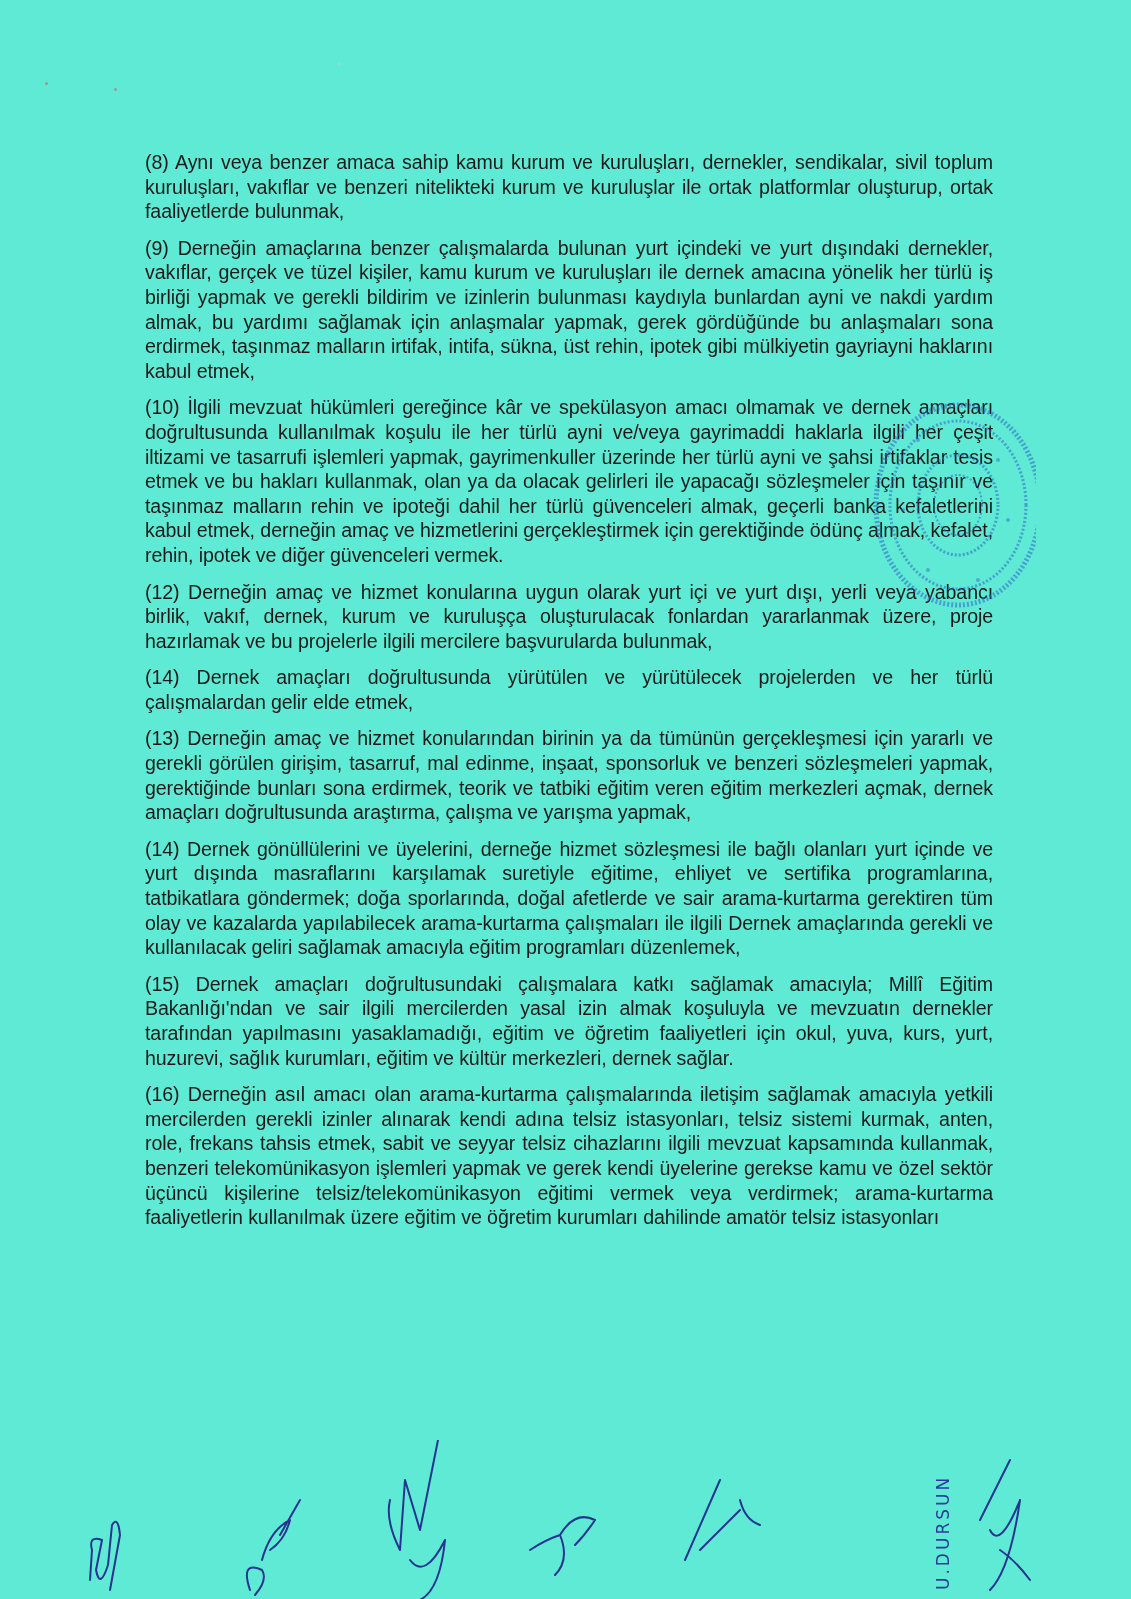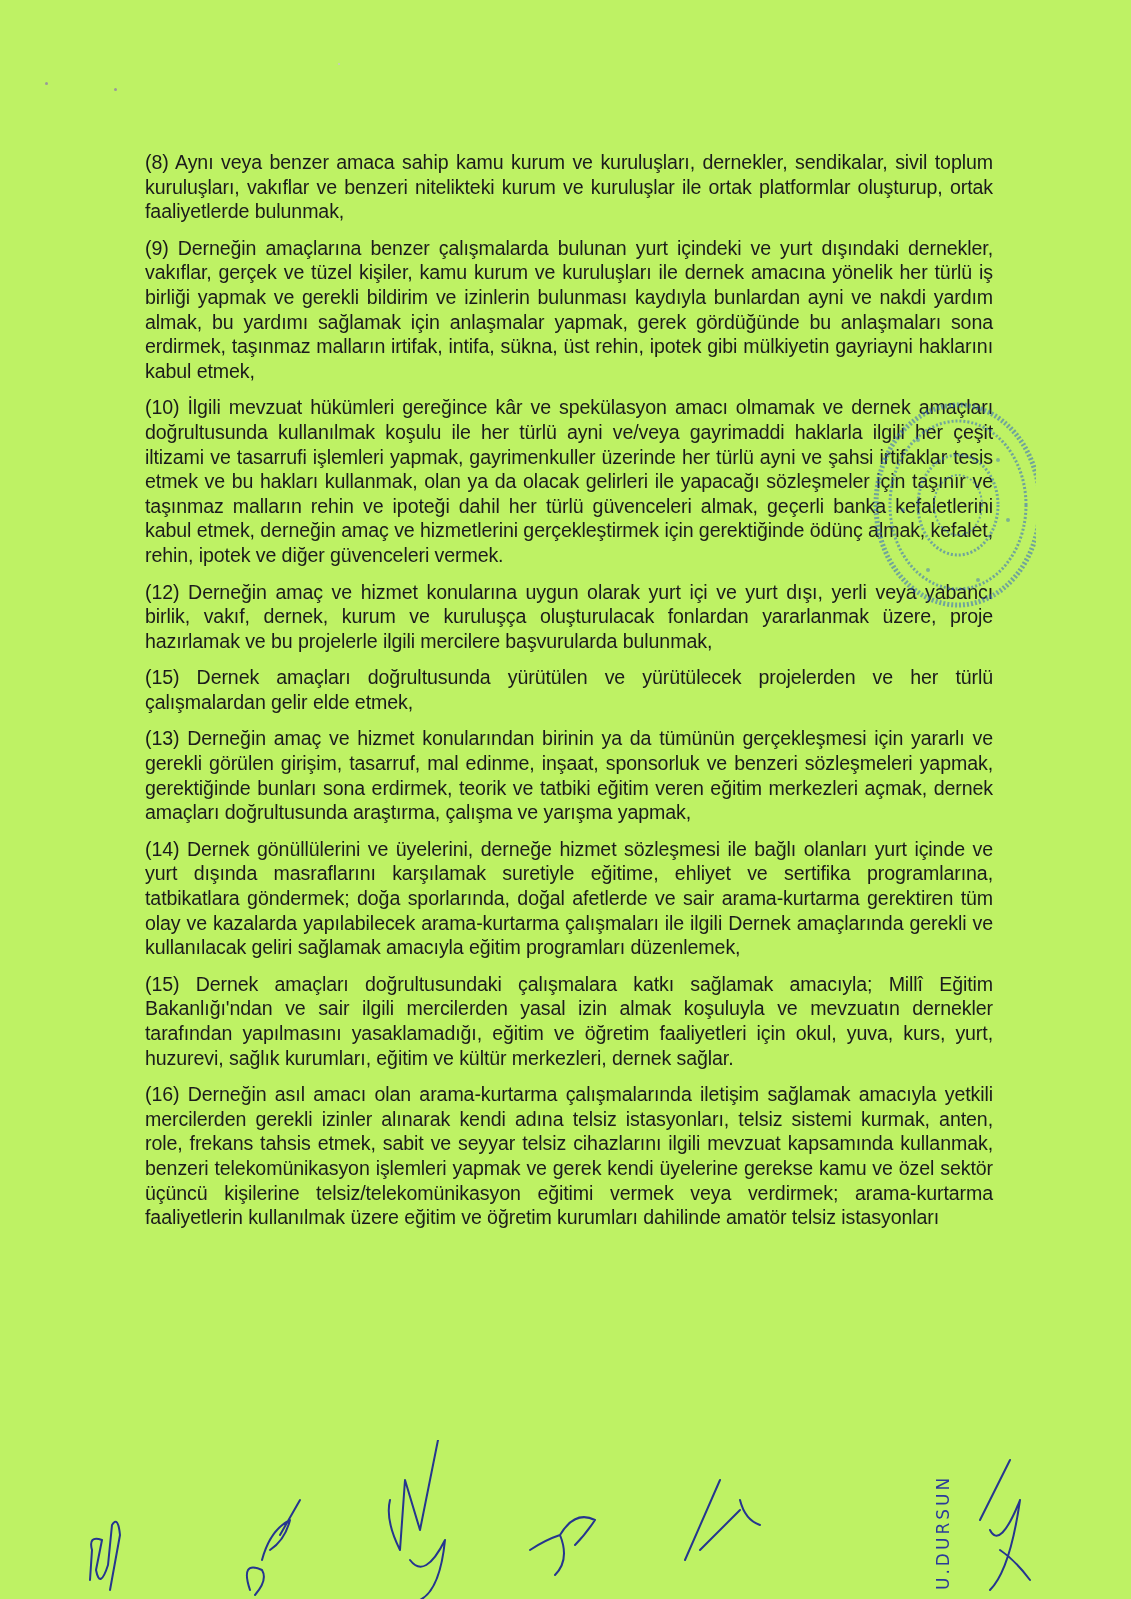--- a/index.html
+++ b/index.html
@@ -1,17 +1,17 @@
 <!DOCTYPE html>
 <html><head>
   <meta charset="utf-8">
   <style>
     html, body { margin: 0; padding: 0; background: #ffffff; }
     body { width: 1131px; height: 1599px; position: relative; overflow: hidden; }
-    .page { position: absolute; left: 0; top: 0; width: 1131px; height: 1599px; background: #bef264; }
+    .page { position: absolute; left: 0; top: 0; width: 1131px; height: 1599px; background: #5eead4; }
     .speck { position: absolute; width: 3px; height: 3px; border-radius: 50%; background: #9a9a9a; }
     .content {
       position: absolute; left: 145px; top: 150px; width: 848px;
       font-family: "Liberation Sans", sans-serif; font-size: 19.6px; line-height: 24.6px;
       color: #1b1b1b; letter-spacing: -0.1px;
     }
     .para { margin: 0 0 12px 0; text-align: justify; text-align-last: left; }
     .stamp { position: absolute; left: 858px; top: 400px; width: 178px; height: 210px; pointer-events: none; }
     .signatures { position: absolute; left: 0; top: 1440px; width: 1131px; height: 159px; }
     .hand-name {
@@ -27,21 +27,21 @@
 
   <div class="speck" style="left:45px;top:82px;"></div>
   <div class="speck" style="left:114px;top:88px;"></div>
   <div class="speck" style="left:338px;top:63px;width:2px;height:2px;background:#c8c8c8;"></div>
 
   <div class="content">
     <p class="para">(8) Aynı veya benzer amaca sahip kamu kurum ve kuruluşları, dernekler, sendikalar, sivil toplum kuruluşları, vakıflar ve benzeri nitelikteki kurum ve kuruluşlar ile ortak platformlar oluşturup, ortak faaliyetlerde bulunmak,</p>
     <p class="para">(9) Derneğin amaçlarına benzer çalışmalarda bulunan yurt içindeki ve yurt dışındaki dernekler, vakıflar, gerçek ve tüzel kişiler, kamu kurum ve kuruluşları ile dernek amacına yönelik her türlü iş birliği yapmak ve gerekli bildirim ve izinlerin bulunması kaydıyla bunlardan ayni ve nakdi yardım almak, bu yardımı sağlamak için anlaşmalar yapmak, gerek gördüğünde bu anlaşmaları sona erdirmek, taşınmaz malların irtifak, intifa, sükna, üst rehin, ipotek gibi mülkiyetin gayriayni haklarını kabul etmek,</p>
     <p class="para">(10) İlgili mevzuat hükümleri gereğince kâr ve spekülasyon amacı olmamak ve dernek amaçları doğrultusunda kullanılmak koşulu ile her türlü ayni ve/veya gayrimaddi haklarla ilgili her çeşit iltizami ve tasarrufi işlemleri yapmak, gayrimenkuller üzerinde her türlü ayni ve şahsi irtifaklar tesis etmek ve bu hakları kullanmak, olan ya da olacak gelirleri ile yapacağı sözleşmeler için taşınır ve taşınmaz malların rehin ve ipoteği dahil her türlü güvenceleri almak, geçerli banka kefaletlerini kabul etmek, derneğin amaç ve hizmetlerini gerçekleştirmek için gerektiğinde ödünç almak, kefalet, rehin, ipotek ve diğer güvenceleri vermek.</p>
     <p class="para">(12) Derneğin amaç ve hizmet konularına uygun olarak yurt içi ve yurt dışı, yerli veya yabancı birlik, vakıf, dernek, kurum ve kuruluşça oluşturulacak fonlardan yararlanmak üzere, proje hazırlamak ve bu projelerle ilgili mercilere başvurularda bulunmak,</p>
-    <p class="para">(15) Dernek amaçları doğrultusunda yürütülen ve yürütülecek projelerden ve her türlü çalışmalardan gelir elde etmek,</p>
+    <p class="para">(14) Dernek amaçları doğrultusunda yürütülen ve yürütülecek projelerden ve her türlü çalışmalardan gelir elde etmek,</p>
     <p class="para">(13) Derneğin amaç ve hizmet konularından birinin ya da tümünün gerçekleşmesi için yararlı ve gerekli görülen girişim, tasarruf, mal edinme, inşaat, sponsorluk ve benzeri sözleşmeleri yapmak, gerektiğinde bunları sona erdirmek, teorik ve tatbiki eğitim veren eğitim merkezleri açmak, dernek amaçları doğrultusunda araştırma, çalışma ve yarışma yapmak,</p>
     <p class="para">(14) Dernek gönüllülerini ve üyelerini, derneğe hizmet sözleşmesi ile bağlı olanları yurt içinde ve yurt dışında masraflarını karşılamak suretiyle eğitime, ehliyet ve sertifika programlarına, tatbikatlara göndermek; doğa sporlarında, doğal afetlerde ve sair arama-kurtarma gerektiren tüm olay ve kazalarda yapılabilecek arama-kurtarma çalışmaları ile ilgili Dernek amaçlarında gerekli ve kullanılacak geliri sağlamak amacıyla eğitim programları düzenlemek,</p>
     <p class="para">(15) Dernek amaçları doğrultusundaki çalışmalara katkı sağlamak amacıyla; Millî Eğitim Bakanlığı'ndan ve sair ilgili mercilerden yasal izin almak koşuluyla ve mevzuatın dernekler tarafından yapılmasını yasaklamadığı, eğitim ve öğretim faaliyetleri için okul, yuva, kurs, yurt, huzurevi, sağlık kurumları, eğitim ve kültür merkezleri, dernek sağlar.</p>
     <p class="para">(16) Derneğin asıl amacı olan arama-kurtarma çalışmalarında iletişim sağlamak amacıyla yetkili mercilerden gerekli izinler alınarak kendi adına telsiz istasyonları, telsiz sistemi kurmak, anten, role, frekans tahsis etmek, sabit ve seyyar telsiz cihazlarını ilgili mevzuat kapsamında kullanmak, benzeri telekomünikasyon işlemleri yapmak ve gerek kendi üyelerine gerekse kamu ve özel sektör üçüncü kişilerine telsiz/telekomünikasyon eğitimi vermek veya verdirmek; arama-kurtarma faaliyetlerin kullanılmak üzere eğitim ve öğretim kurumları dahilinde amatör telsiz istasyonları</p>
   </div>
 
   <svg class="stamp" viewBox="0 0 178 210">
     <g fill="none" stroke="#2f63c8" stroke-opacity="0.55" stroke-dasharray="2 2">
       <ellipse cx="100" cy="105" rx="82" ry="100" stroke-width="5"></ellipse>
       <ellipse cx="100" cy="105" rx="68" ry="84" stroke-width="3"></ellipse>

